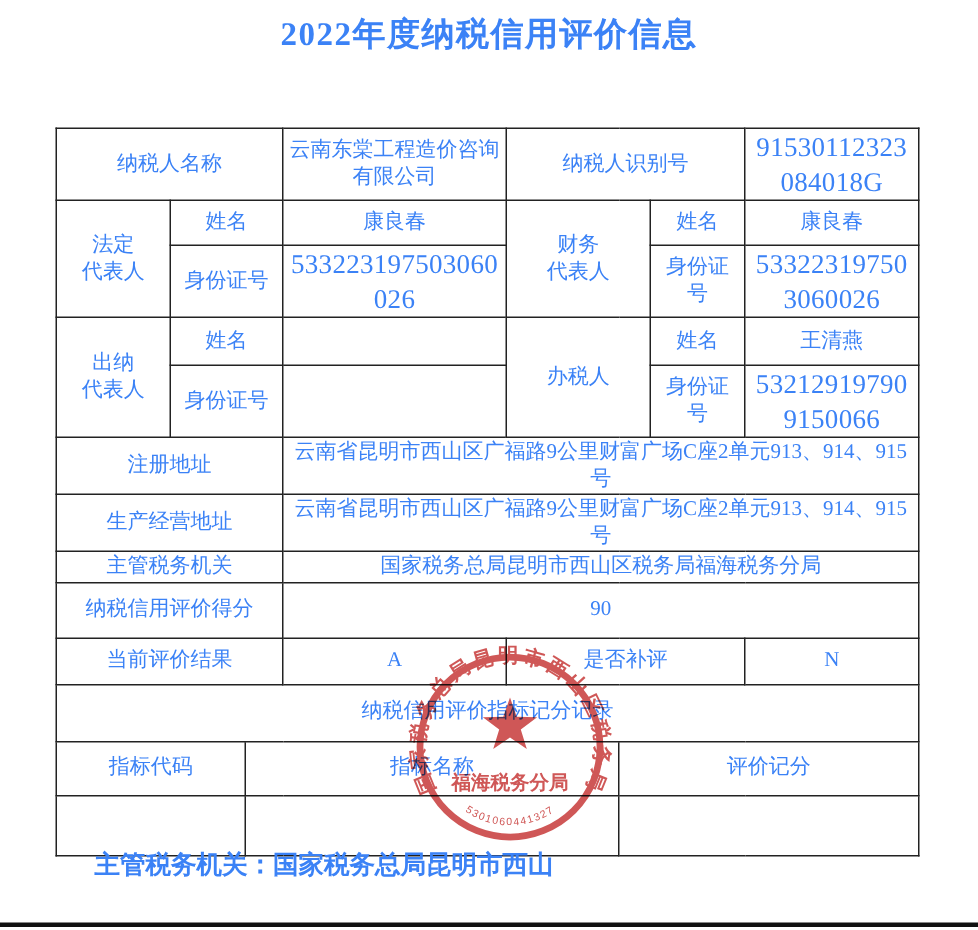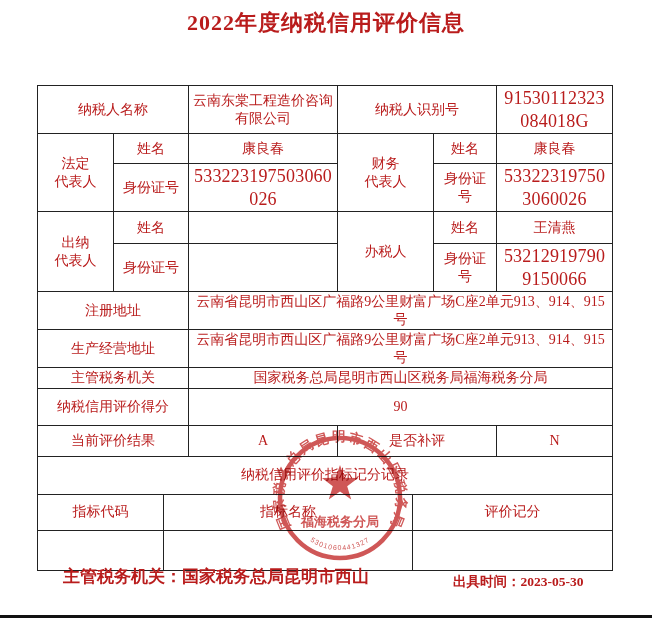--- a/index.html
+++ b/index.html
@@ -1,18 +1,18 @@
 <!DOCTYPE html>
 <html><head>
 <meta charset="utf-8">
 <style>
   html,body { margin:0; padding:0; background:#fff; }
   .page {
     position:relative; width:652px; height:620px; background:#ffffff;
-    font-family:"Liberation Serif","DejaVu Serif",serif; color:#b91c1c; overflow:hidden;
+    font-family:"Liberation Serif","DejaVu Serif",serif; color:#3b82f6; overflow:hidden;
   }
   .title {
     position:absolute; top:8px; left:0; width:100%; margin:0;
     text-align:center; font-size:22px; font-weight:bold; letter-spacing:1px;
   }
   table.main-table {
     position:absolute; left:37px; top:85px; width:575px;
     border-collapse:collapse; table-layout:fixed;
   }
   td {
@@ -147,19 +147,16 @@
       <text font-size="7" fill="#c9403f" letter-spacing="1" font-family="Liberation Sans, DejaVu Sans, sans-serif">
         <textPath href="#sealBot" startOffset="50%" text-anchor="middle">5301060441327</textPath>
       </text>
     </svg>
   </div>
 
   <div class="footer-left">
     <div>主管税务机关：国家税务总局昆明市西山</div>
   </div>
 
-  <div class="footer-right">
-    <span>出具时间：</span><span>2023-05-30</span>
-  </div>
 
   <div class="bottom-line"></div>
 
 </div>
 
 </body></html>

